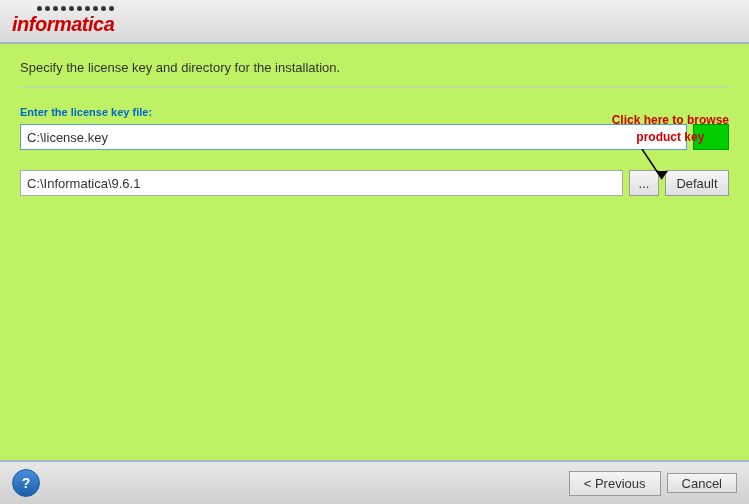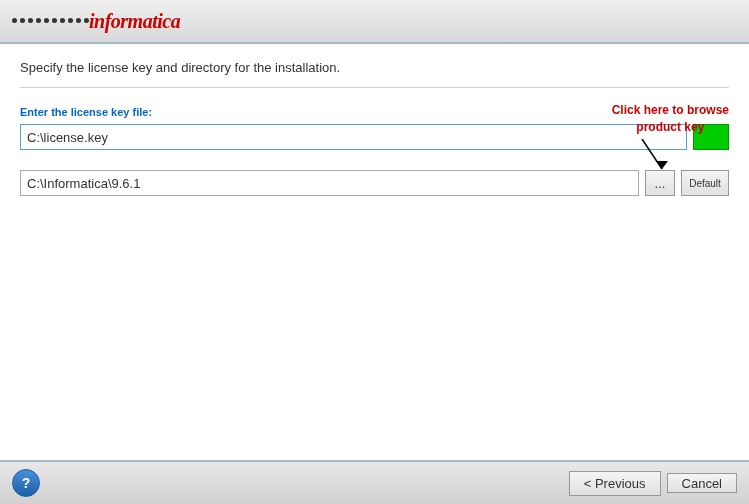--- a/index.html
+++ b/index.html
@@ -17,23 +17,22 @@
       display: flex;
       align-items: center;
       justify-content: space-between;
       background: linear-gradient(180deg, #f0f0f0 0%, #d8d8d8 100%);
       border-bottom: 2px solid #a0b8c8;
       padding: 6px 12px;
       height: 44px;
     }
     .header-logo {
       display: flex;
-      flex-direction: row;
-      align-items: center;
-      font-family: Liberation Serif, serif;
+      flex-direction: column;
+      align-items: flex-end;
     }
     .logo-dots {
       display: flex;
       gap: 3px;
       margin-bottom: 2px;
     }
     .logo-dot {
       width: 5px;
       height: 5px;
       border-radius: 50%;
@@ -47,21 +46,21 @@
       letter-spacing: -0.5px;
     }
     .header-title {
       color: #0066aa;
       font-size: 13px;
       font-weight: bold;
     }
 
     
     .main {
-      background: #ffffff;
+      background: #bef264;
       margin: 0;
       padding: 16px 20px;
       height: calc(504px - 44px - 44px);
       position: relative;
     }
 
     .instruction-text {
       font-size: 13px;
       color: #333;
       margin-bottom: 18px;
@@ -130,36 +129,36 @@
       border: 1px solid #999;
       cursor: pointer;
       font-size: 13px;
       color: #333;
       display: flex;
       align-items: center;
       justify-content: center;
     }
 
     .default-btn {
-      width: 48px;
-      height: 26px;
-      background: linear-gradient(180deg, #f5f5f5, #e0e0e0);
-      border: 1px solid #999;
-      cursor: pointer;
-      font-size: 10px;
+      width: 64px;
+      height: 26px;
+      background: linear-gradient(180deg, #f5f5f5, #e0e0e0);
+      border: 1px solid #999;
+      cursor: pointer;
+      font-size: 13px;
       color: #333;
       display: flex;
       align-items: center;
       justify-content: center;
     }
 
     
     .annotation {
       position: absolute;
-      top: 58px;
+      top: 68px;
       right: 20px;
       text-align: center;
     }
     .annotation-text {
       color: #cc0000;
       font-size: 12px;
       font-weight: bold;
       line-height: 1.3;
       text-align: center;
     }

